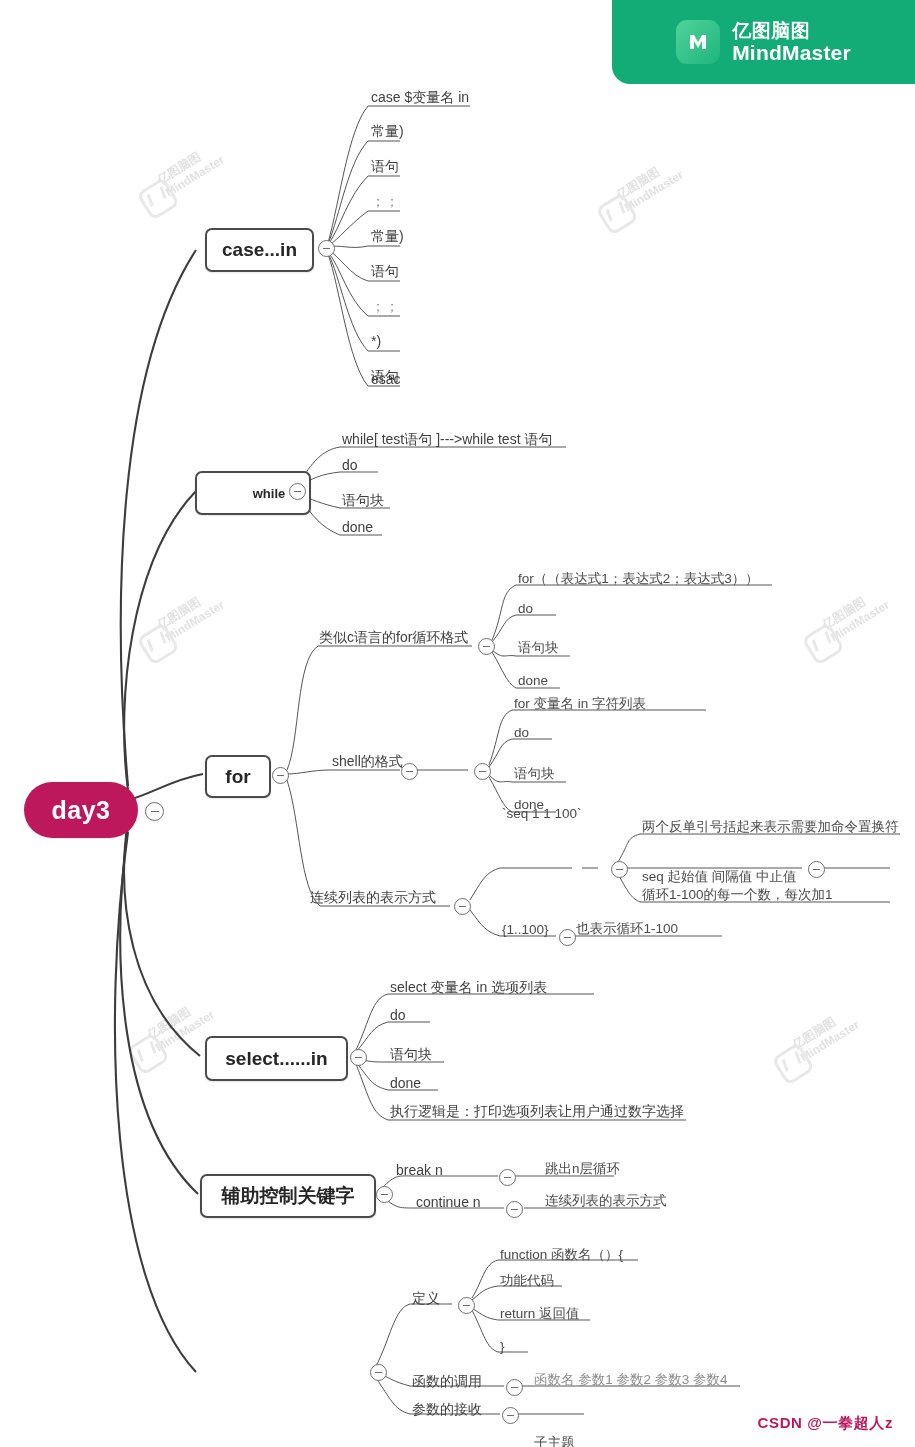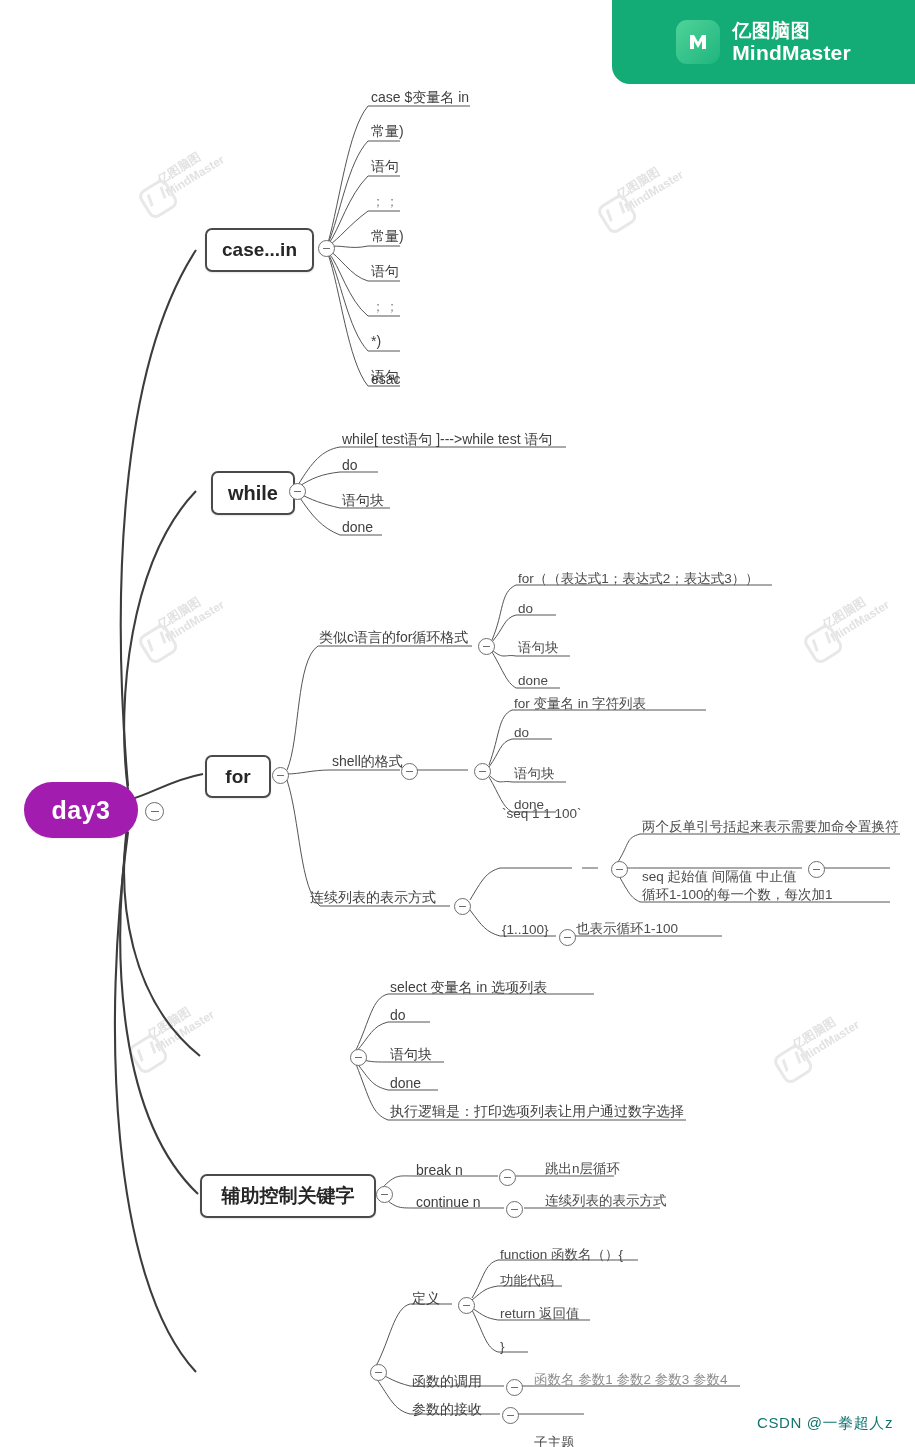--- a/index.html
+++ b/index.html
@@ -45,27 +45,27 @@
     border:3px solid #e8e8e8;border-radius:8px;
   }
   .wm-mark::before{
     content:"";position:absolute;left:4px;top:4px;width:12px;height:12px;
     border-left:3px solid #e8e8e8;border-right:3px solid #e8e8e8;
     transform:skewX(-12deg);
   }
 
   .footer-wm{
     position:absolute;right:22px;bottom:14px;z-index:30;
-    color:#0f766e;font-size:15px;letter-spacing:.6px;white-space:nowrap;
+    color:#be185d;font-size:15px;letter-spacing:.6px;white-space:nowrap;font-weight:bold;
   }
 
   
   .root-node{
     position:absolute;z-index:20;
-    background:#a21caf;color:#ffffff;
+    background:#be185d;color:#ffffff;
     border-radius:30px;
     display:flex;align-items:center;justify-content:center;
     font-size:25px;font-weight:bold;letter-spacing:.5px;
     box-shadow:0 1px 2px rgba(0,0,0,.08);
   }
 
   
   .branch-node{
     position:absolute;z-index:20;
     background:#ffffff;border:2px solid #4a4a4a;border-radius:7px;
@@ -267,30 +267,31 @@
   <div class="root-node" style="left:24px;top:782px;width:114px;height:56px;">day3</div>
   <div class="toggle big" style="left:145px;top:802px;">
       <i></i>
     </div>
 
   <div class="branch-node" style="left:205px;top:228px;width:105px;height:40px;font-size:19px;">case...in</div>
   <div class="toggle sm" style="left:318px;top:240px;">
       <i></i>
     </div>
 
-  <div class="branch-node" style="left:211px;top:471px;width:80px;height:40px;font-size:20px;">while</div>
+  <div class="branch-node" style="left:195px;top:471px;width:80px;height:40px;font-size:13px;padding-left:32px;">while</div>
   <div class="toggle sm" style="left:289px;top:483px;">
       <i></i>
     </div>
 
   <div class="branch-node" style="left:205px;top:755px;width:62px;height:39px;font-size:19px;">for</div>
   <div class="toggle sm" style="left:272px;top:767px;">
       <i></i>
     </div>
 
+  <div class="branch-node" style="left:205px;top:1036px;width:139px;height:41px;font-size:19px;">select......in</div>
   <div class="toggle sm" style="left:350px;top:1049px;">
       <i></i>
     </div>
 
   <div class="branch-node" style="left:200px;top:1174px;width:172px;height:40px;font-size:19px;">辅助控制关键字</div>
   <div class="toggle sm" style="left:376px;top:1186px;">
       <i></i>
     </div>
 
   <div class="toggle sm" style="left:370px;top:1364px;">
@@ -357,21 +358,21 @@
     </div>
   <div class="topic lv4" style="left:642px;top:888px;">循环1-100的每一个数，每次加1</div>
   <div class="topic lv4" style="left:576px;top:922px;">也表示循环1-100</div>
 
   <div class="topic lv2" style="left:390px;top:980px;">select 变量名 in 选项列表</div>
   <div class="topic lv2" style="left:390px;top:1008px;">do</div>
   <div class="topic lv2" style="left:390px;top:1047px;">语句块</div>
   <div class="topic lv2" style="left:390px;top:1076px;">done</div>
   <div class="topic lv2" style="left:390px;top:1104px;">执行逻辑是：打印选项列表让用户通过数字选择</div>
 
-  <div class="topic lv2" style="left:416px;top:1163px;">break n</div>
+  <div class="topic lv2" style="left:396px;top:1163px;">break n</div>
   <div class="toggle sm" style="left:499px;top:1169px;">
       <i></i>
     </div>
   <div class="topic lv3" style="left:545px;top:1162px;">跳出n层循环</div>
 
   <div class="topic lv2" style="left:416px;top:1195px;">continue n</div>
   <div class="toggle sm" style="left:506px;top:1201px;">
       <i></i>
     </div>
   <div class="topic lv3" style="left:545px;top:1194px;">连续列表的表示方式</div>

